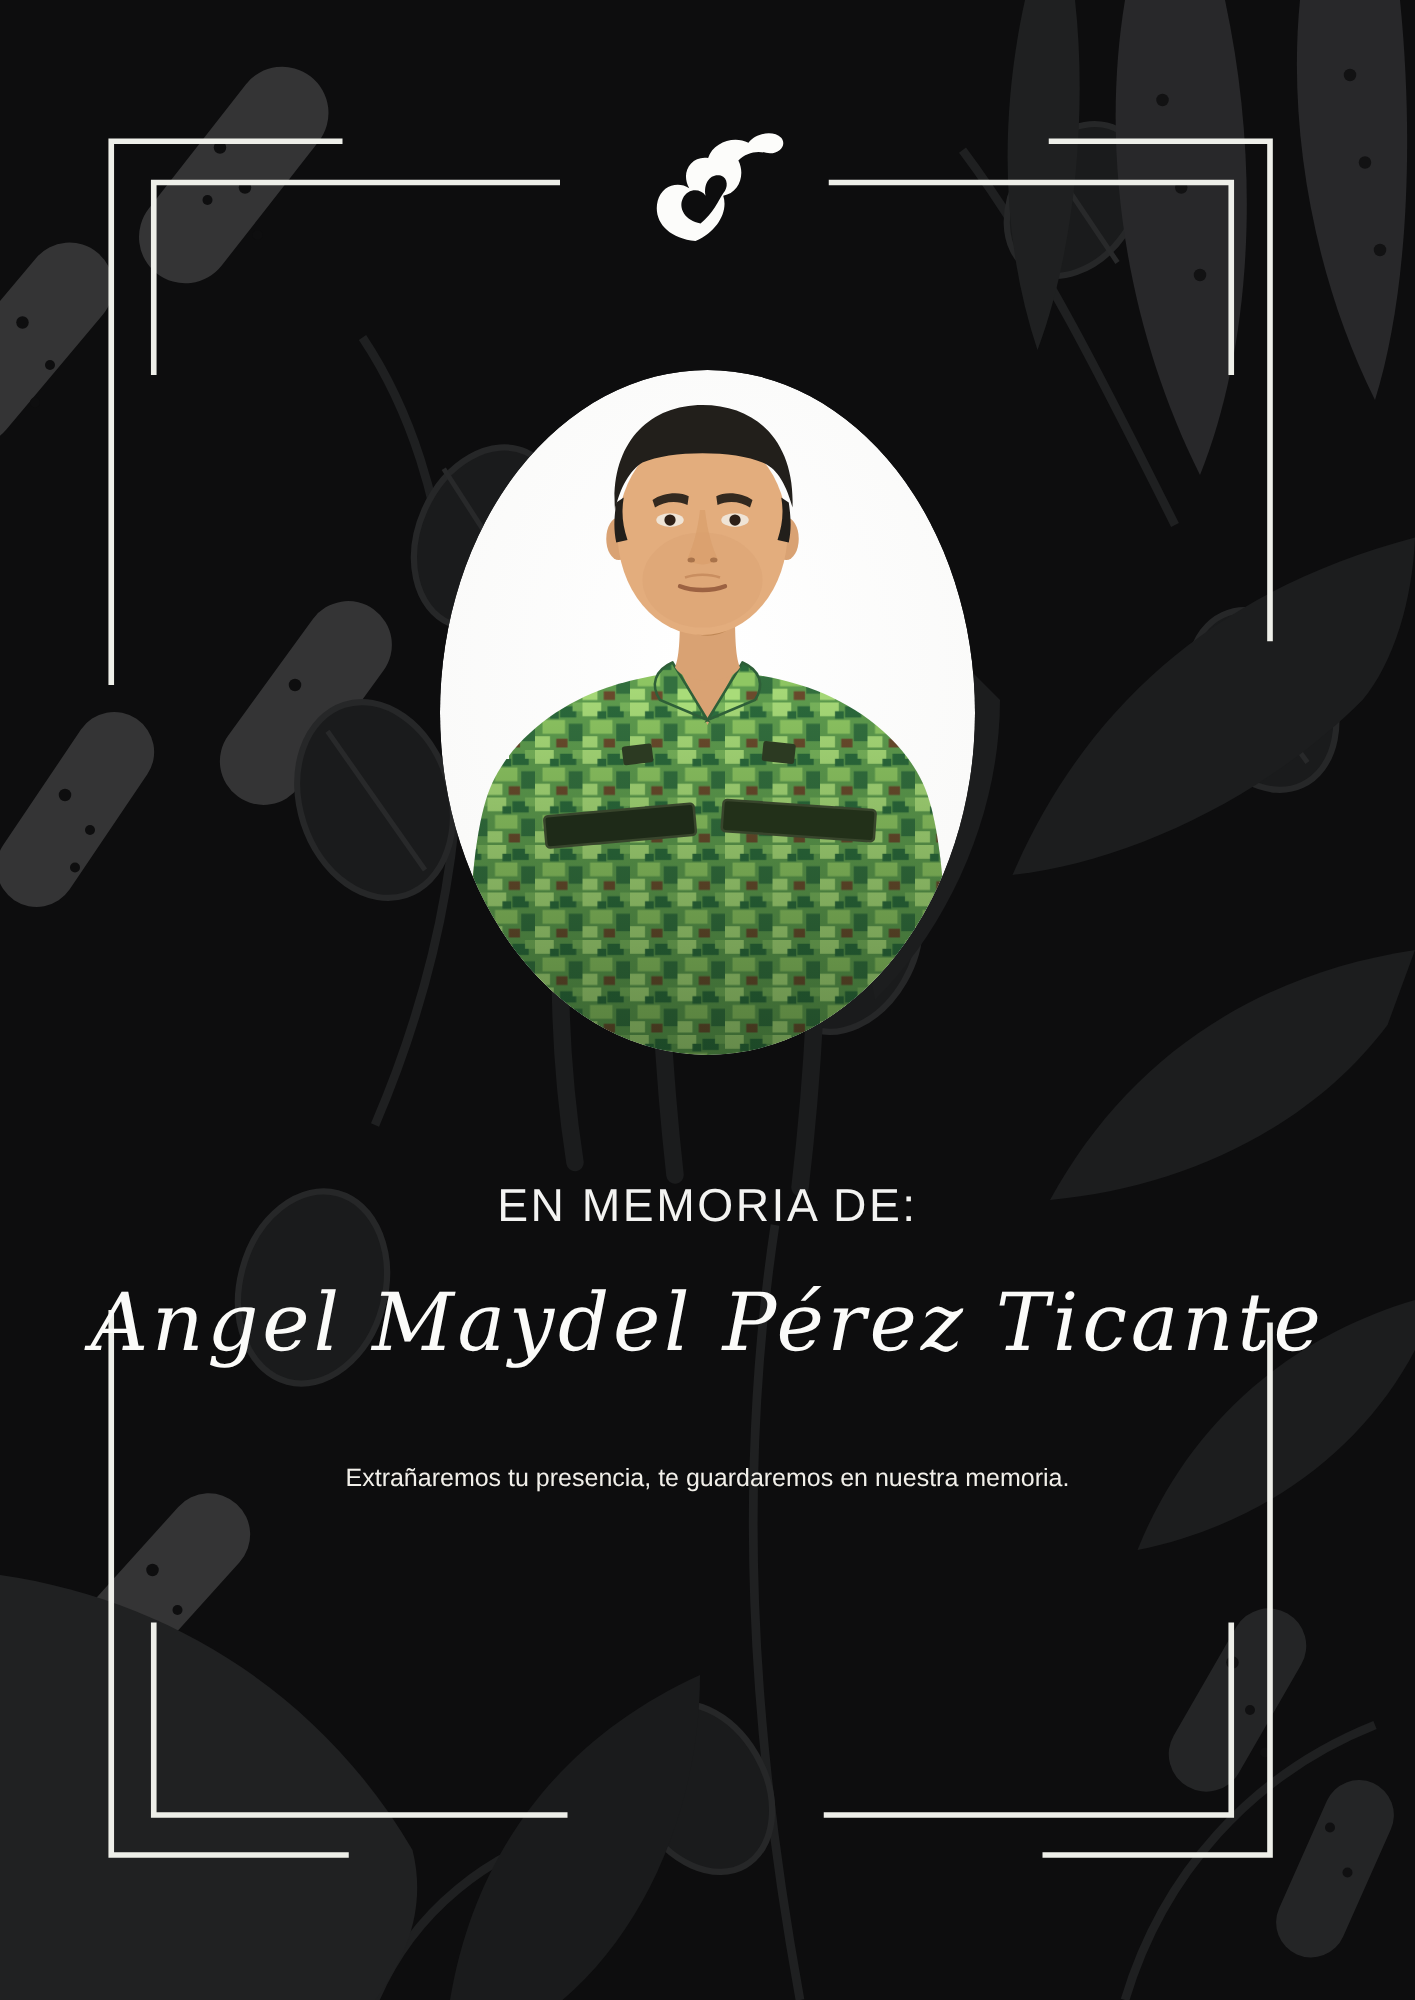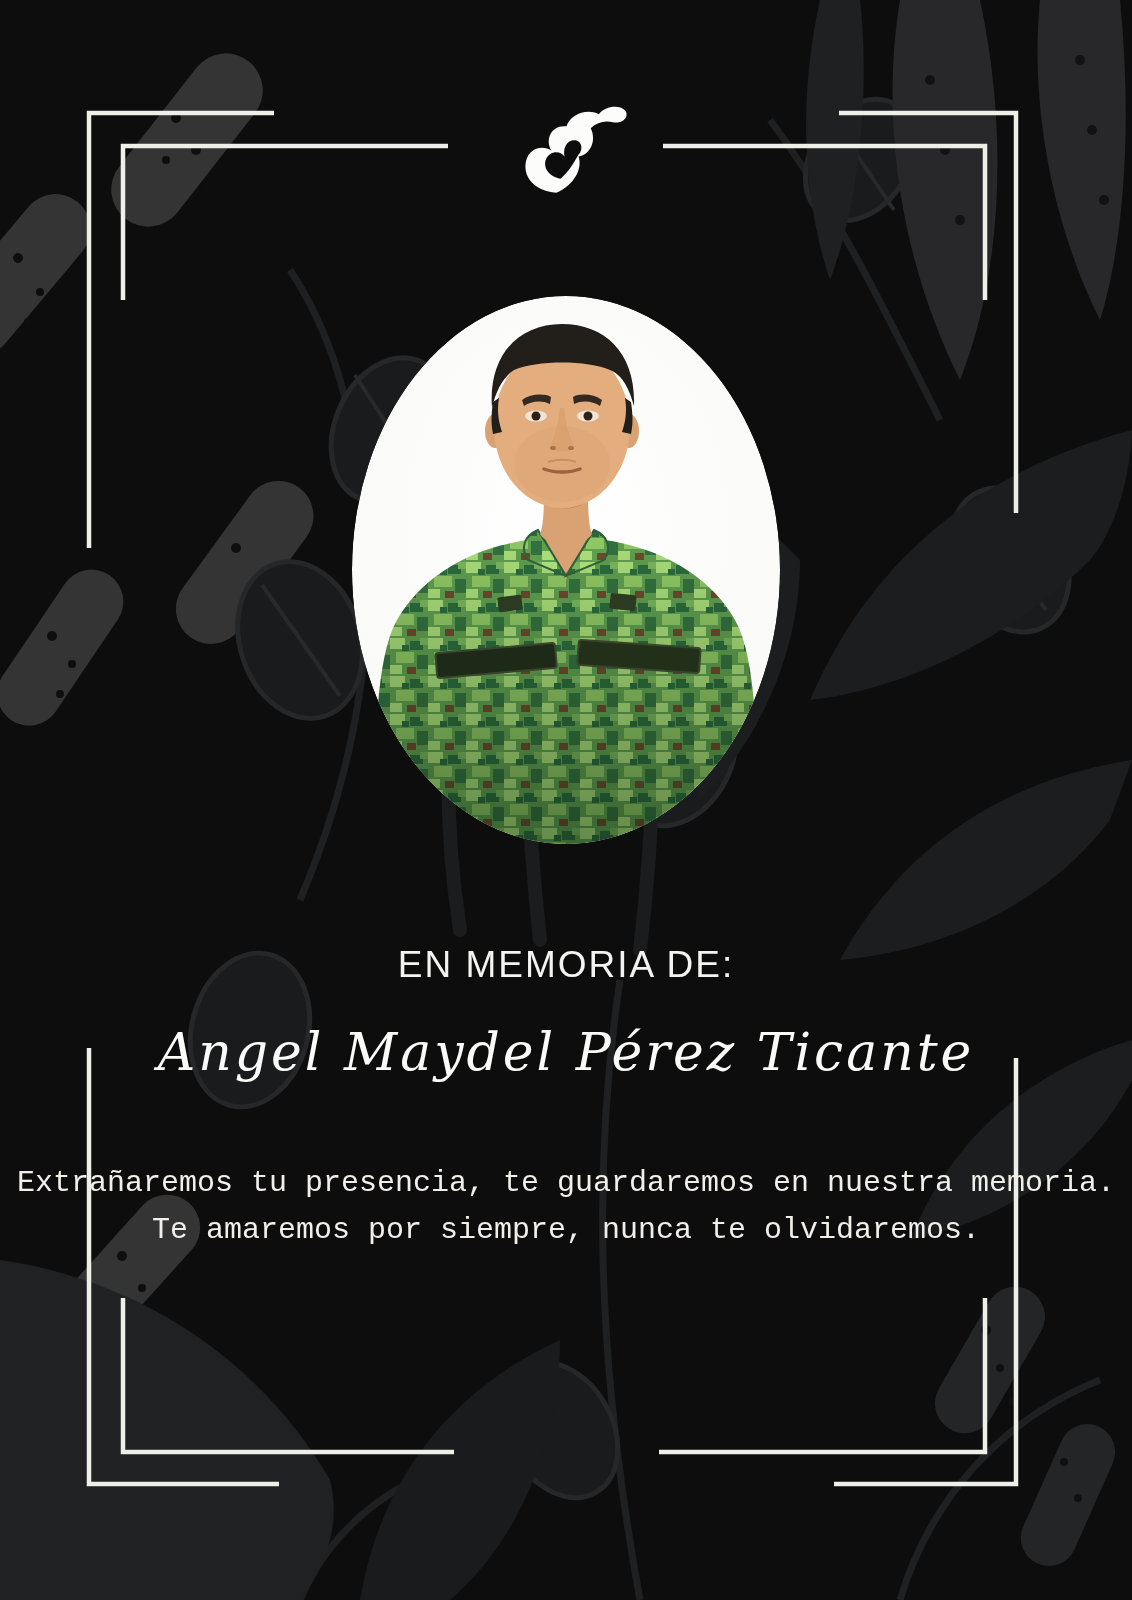--- a/index.html
+++ b/index.html
@@ -24,29 +24,29 @@
     position:absolute;left:0;right:0;top:944px;
     text-align:center;
     font-size:37px;letter-spacing:2px;
     color:#f3f3f1;font-weight:400;
   }
   .name{
     position:absolute;left:0;right:0;top:1022px;
     text-align:center;
     font-family:"DejaVu Serif",serif;
     font-style:italic;font-weight:400;
-    font-size:52px;letter-spacing:3px;
+    font-size:64px;letter-spacing:3px;
     color:#fbfbf9;
     white-space:nowrap;
   }
   .message{
     position:absolute;left:0;right:0;top:1160px;
     text-align:center;
-    font-family:Liberation Mono, monospace;
-    font-size:30px;line-height:47px;
+    font-family:Liberation Sans, sans-serif;
+    font-size:20px;line-height:47px;
     color:#f1efe9;
   }
   .message p{margin:0;}
 </style>
 </head>
 <body>
 
 <div class="poster">
 
   <svg class="bg-svg" viewBox="0 0 1132 1600" preserveAspectRatio="none" aria-hidden="true">
@@ -247,16 +247,15 @@
           <path d="M 192 173 C 202 177 218 177 228 173" stroke="#9c6242" stroke-width="3.5" fill="none" stroke-linecap="round"></path>
         </g>
       </g>
     </svg>
   </div>
 
   <div class="intro">EN MEMORIA DE:</div>
   <div class="name">Angel Maydel Pérez Ticante</div>
   <div class="message">
     <p>Extrañaremos tu presencia, te guardaremos en nuestra memoria.</p>
-    <p>Te amaremos por siempre, nunca te olvidaremos.</p>
   </div>
 
 </div>
 
 </body></html>

